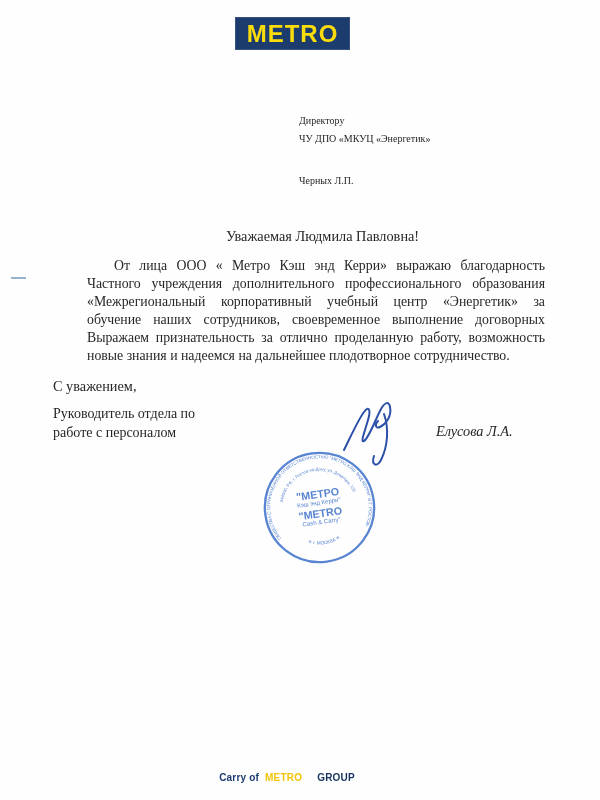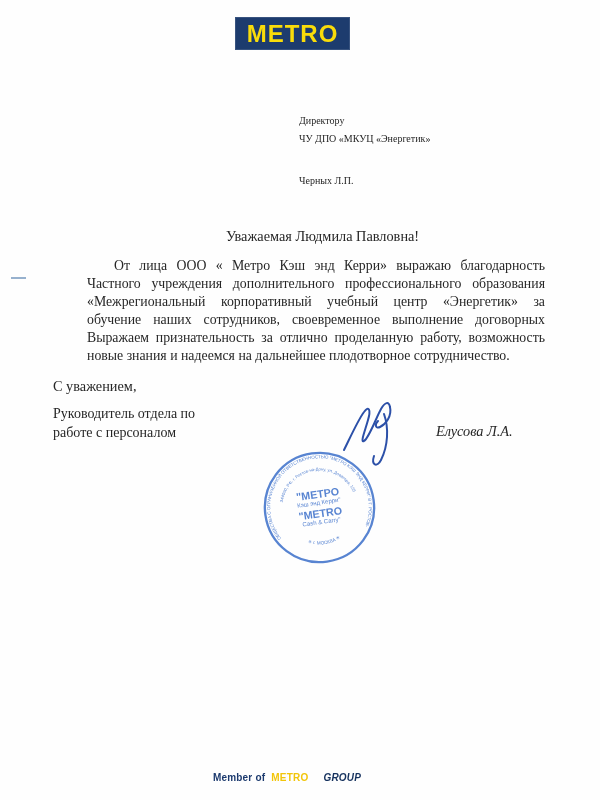--- a/index.html
+++ b/index.html
@@ -64,21 +64,21 @@
   .stamp-svg text { font-family: "Liberation Sans", sans-serif; }
 
   .footer {
     position: absolute; left: -13px; top: 772px; width: 600px;
     text-align: center;
     font-family: "Liberation Sans", sans-serif;
     font-weight: 700; font-size: 10px; letter-spacing: .2px;
     color: #1c3a6e;
   }
   .footer .brand { color: #f2c50a; margin-left: 6px; }
-  .footer .group { color: #16325e; margin-left: 15px; font-style: italic; }
+  .footer .group { color: #16325e; margin-left: 15px; }
 </style>
 </head>
 <body>
 
 <div class="page">
 
   <div class="logo">
     <span class="logo-text">METRO</span>
   </div>
 
@@ -138,16 +138,16 @@
         <text x="60" y="57" font-size="6.2" text-anchor="middle">Кэш энд Керри"</text>
         <text x="60" y="70" font-size="11" font-weight="bold" text-anchor="middle">"METRO</text>
         <text x="60" y="77" font-size="6.2" text-anchor="middle">Cash &amp; Carry"</text>
       </g>
     </g>
   </svg>
 
   <div class="signer">Елусова Л.А.</div>
 
   <div class="footer">
-    <span>Member of</span><span class="brand">METRO</span><span class="group">GROUP</span>
+    <span>Carry of</span><span class="brand">METRO</span><span class="group">GROUP</span>
   </div>
 
 </div>
 
 </body></html>

